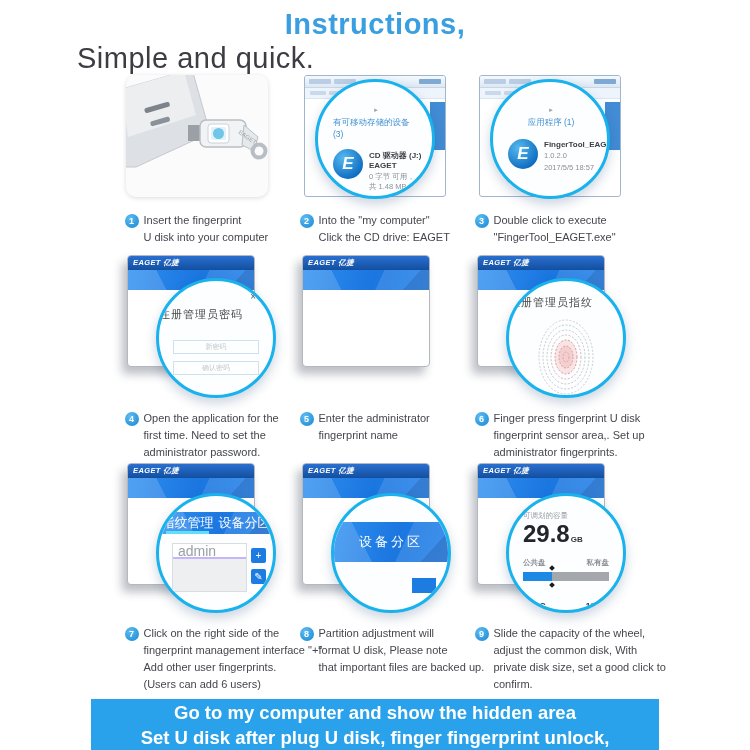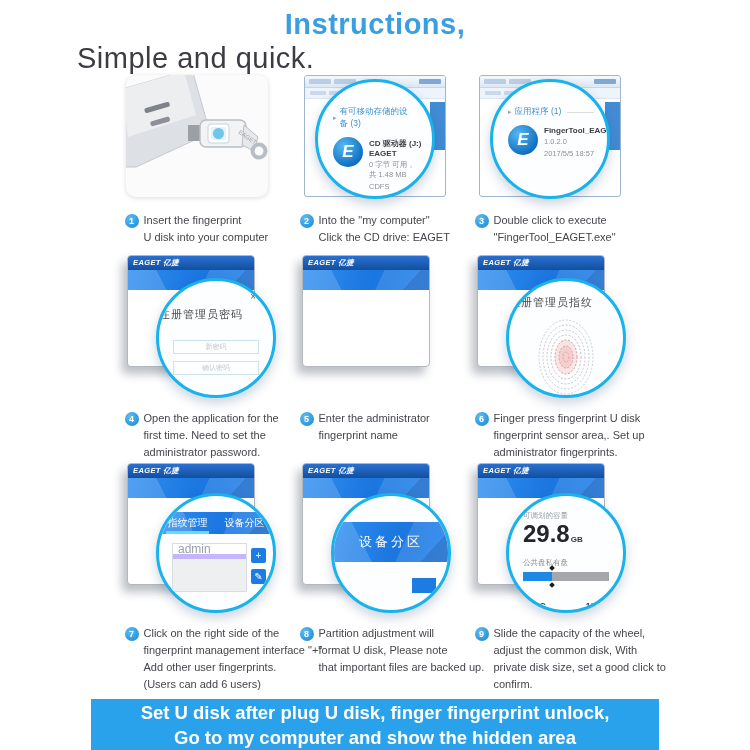--- a/index.html
+++ b/index.html
@@ -41,21 +41,21 @@
   .mw-accent { position:absolute; right:0; top:26px; width:15px; height:48px; background:#2d7fd0; opacity:.9; }
 
   
   .mag { position:absolute; width:120px; height:120px; border-radius:50%;
          border:3px solid #19b2ec; background:#fdfeff; overflow:hidden;
          box-shadow:0 5px 12px rgba(20,60,110,.22); }
   .mag.center { left:50%; transform:translateX(-50%); top:4px; }
   .mag.br { right:0; bottom:0; }
 
   
-  .grp { display:flex; align-items:center; gap:3px; padding:24px 13px 0 15px; color:#3f8fd0; font-size:8.5px; }
+  .grp { display:flex; align-items:center; gap:3px; padding:24px 13px 0 15px; color:#3f8fd0; font-size:8.5px;flex-direction:column; }
   .grp .exp { color:#98a3ae; font-size:7px; }
   .grp .rule { flex:1; height:1px; background:#d8dee4; margin-left:3px; }
   .drive { display:flex; gap:6px; padding:7px 10px 0 15px; align-items:flex-start; }
   .logo { flex:none; width:30px; height:30px; border-radius:50%; color:#fff;
           background:radial-gradient(circle at 35% 30%, #55b9f0, #0d6cc0 75%);
           display:flex; align-items:center; justify-content:center;
           font-style:italic; font-weight:bold; font-size:17px; }
   .d-name { font-size:8px; font-weight:bold; color:#3a3f45; margin-top:1px; }
   .d-sub { font-size:7.5px; color:#8a9097; line-height:10px; margin-top:2px; }
 
@@ -76,41 +76,41 @@
   
   .dlg-close { position:absolute; top:11px; right:17px; font-size:10px; color:#555; line-height:10px; }
   .dlg-title { text-align:left; font-size:11px; color:#4a4a4a; letter-spacing:1px; }
   .mt18 { margin-top:26px; } .mt22 { margin-top:34px; } .mt8 { margin-top:14px; }
   .dlg-input { margin:7px auto 0; width:76%; height:14px; border:1px solid #cfe0ee; background:#fdfefe;
                display:flex; align-items:center; justify-content:center; font-size:7px; color:#c3c9cf; }
   .gap-big { margin-top:18px; }
   .fp-wrap { display:flex; justify-content:center; margin-top:3px; }
 
   
-  .tabbar { display:flex; height:22px; margin-top:16px; align-items:stretch; color:#fff; font-size:10px; }
+  .tabbar { display:flex; height:22px; margin-top:16px; align-items:stretch; color:#fff; font-size:13px; }
   .tab { flex:1; display:flex; align-items:center; justify-content:center; position:relative; }
   .tab.active::after { content:""; position:absolute; left:7px; right:7px; bottom:0; height:3px; background:#5fe0f8; }
   .ulist { margin:9px 26px 0 13px; background:#fff; border:1px solid #d9dde1; }
-  .urow { height:15px; display:flex; align-items:center; padding-left:5px; font-size:12px; color:#9aa0a6; border-bottom:5px solid #c4b5fd; }
+  .urow { height:15px; display:flex; align-items:center; padding-left:5px; font-size:14px; color:#9aa0a6; border-bottom:2px solid #c4b5fd; }
   .ugray { height:32px; background:#edeff1; }
   .side-btns { position:absolute; right:7px; top:52px; display:flex; flex-direction:column; gap:6px; }
   .sbtn { width:15px; height:15px; background:#1d7ce2; color:#fff; font-size:10px; border-radius:2px;
           display:flex; align-items:center; justify-content:center; }
 
   
   .band8 { height:40px; margin-top:26px; display:flex; align-items:center; justify-content:center;
            color:#fff; font-size:13px; letter-spacing:3px; }
   .chip8 { width:24px; height:15px; background:#1d7ce2; margin:16px 12px 0 auto; }
 
   
   .p9 { padding:15px 14px 0; }
   .p9-label { font-size:7.5px; color:#9aa0a6; }
   .p9-total { font-size:24px; font-weight:bold; color:#22252a; line-height:26px; }
   .p9-total span { font-size:8px; font-weight:bold; color:#33363b; margin-left:1px; }
-  .p9-row { display:flex; justify-content:flex-start; font-size:7.5px; color:#8a8f94; margin-top:5px; }
+  .p9-row { display:flex; justify-content:space-between; font-size:7.5px; color:#8a8f94; margin-top:5px;font-weight:bold; }
   .p9-bar { position:relative; height:9px; background:#a4a8ac; margin-top:4px; display:flex; }
   .p9-fill { width:34%; background:#1e88e5; }
   .p9-bar::before, .p9-bar::after { content:""; position:absolute; left:calc(34% - 2px); width:4px; height:4px; background:#1a1a1a; transform:rotate(45deg); }
   .p9-bar::before { top:-6px; } .p9-bar::after { bottom:-6px; }
   .p9-vals { display:flex; justify-content:space-between; font-size:8.5px; font-weight:bold; color:#33363b; margin-top:20px; }
   .p9-notes { border-top:1px solid #e3e6e9; margin-top:6px; padding-top:4px; font-size:7px; color:#b2b6ba; line-height:9px; }
 
   
   .banner { width:568px; height:52px; margin:6px auto 0; background:#2aa2eb; color:#fff;
             display:flex; flex-direction:column; align-items:center; justify-content:center;
@@ -411,17 +411,17 @@
           <div>Slide the capacity of the wheel,</div>
           <div>adjust the common disk, With</div>
           <div>private disk size, set a good click to</div>
           <div>confirm.</div>
         </div>
       </div>
     </div>
   </div>
 
   <div class="banner">
+    <div>Go to my computer and show the hidden area</div>
     <div>Set U disk after plug U disk, finger fingerprint unlock,</div>
-    <div>Go to my computer and show the hidden area</div>
   </div>
 
 </div>
 
 </body></html>

